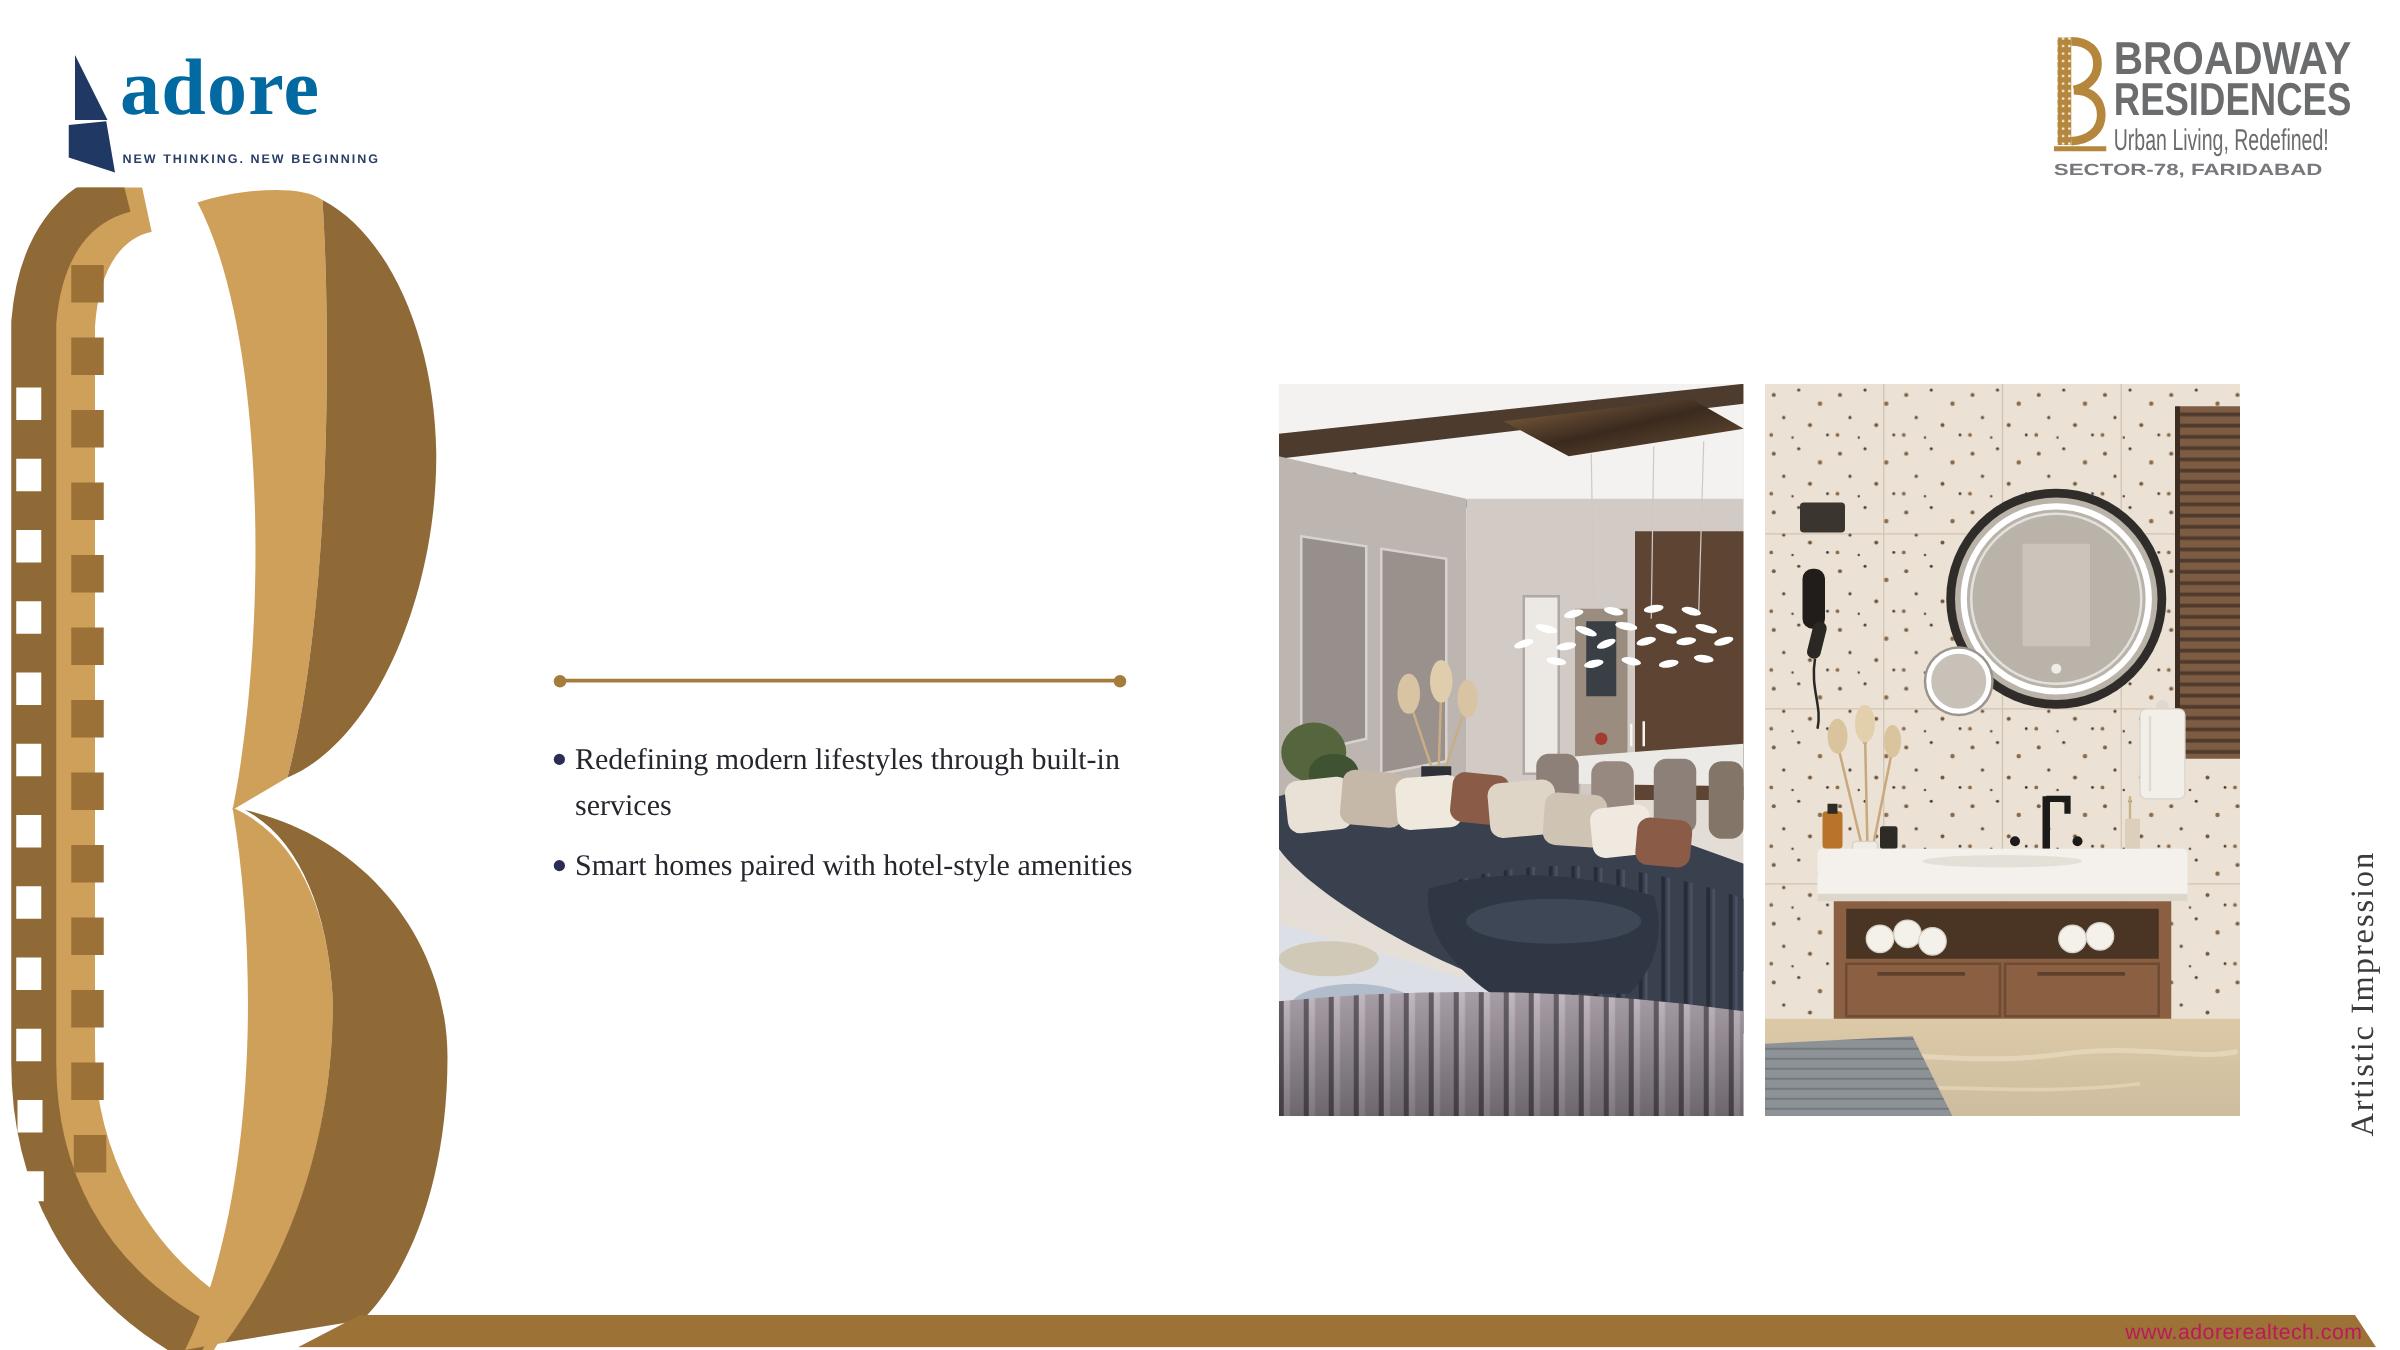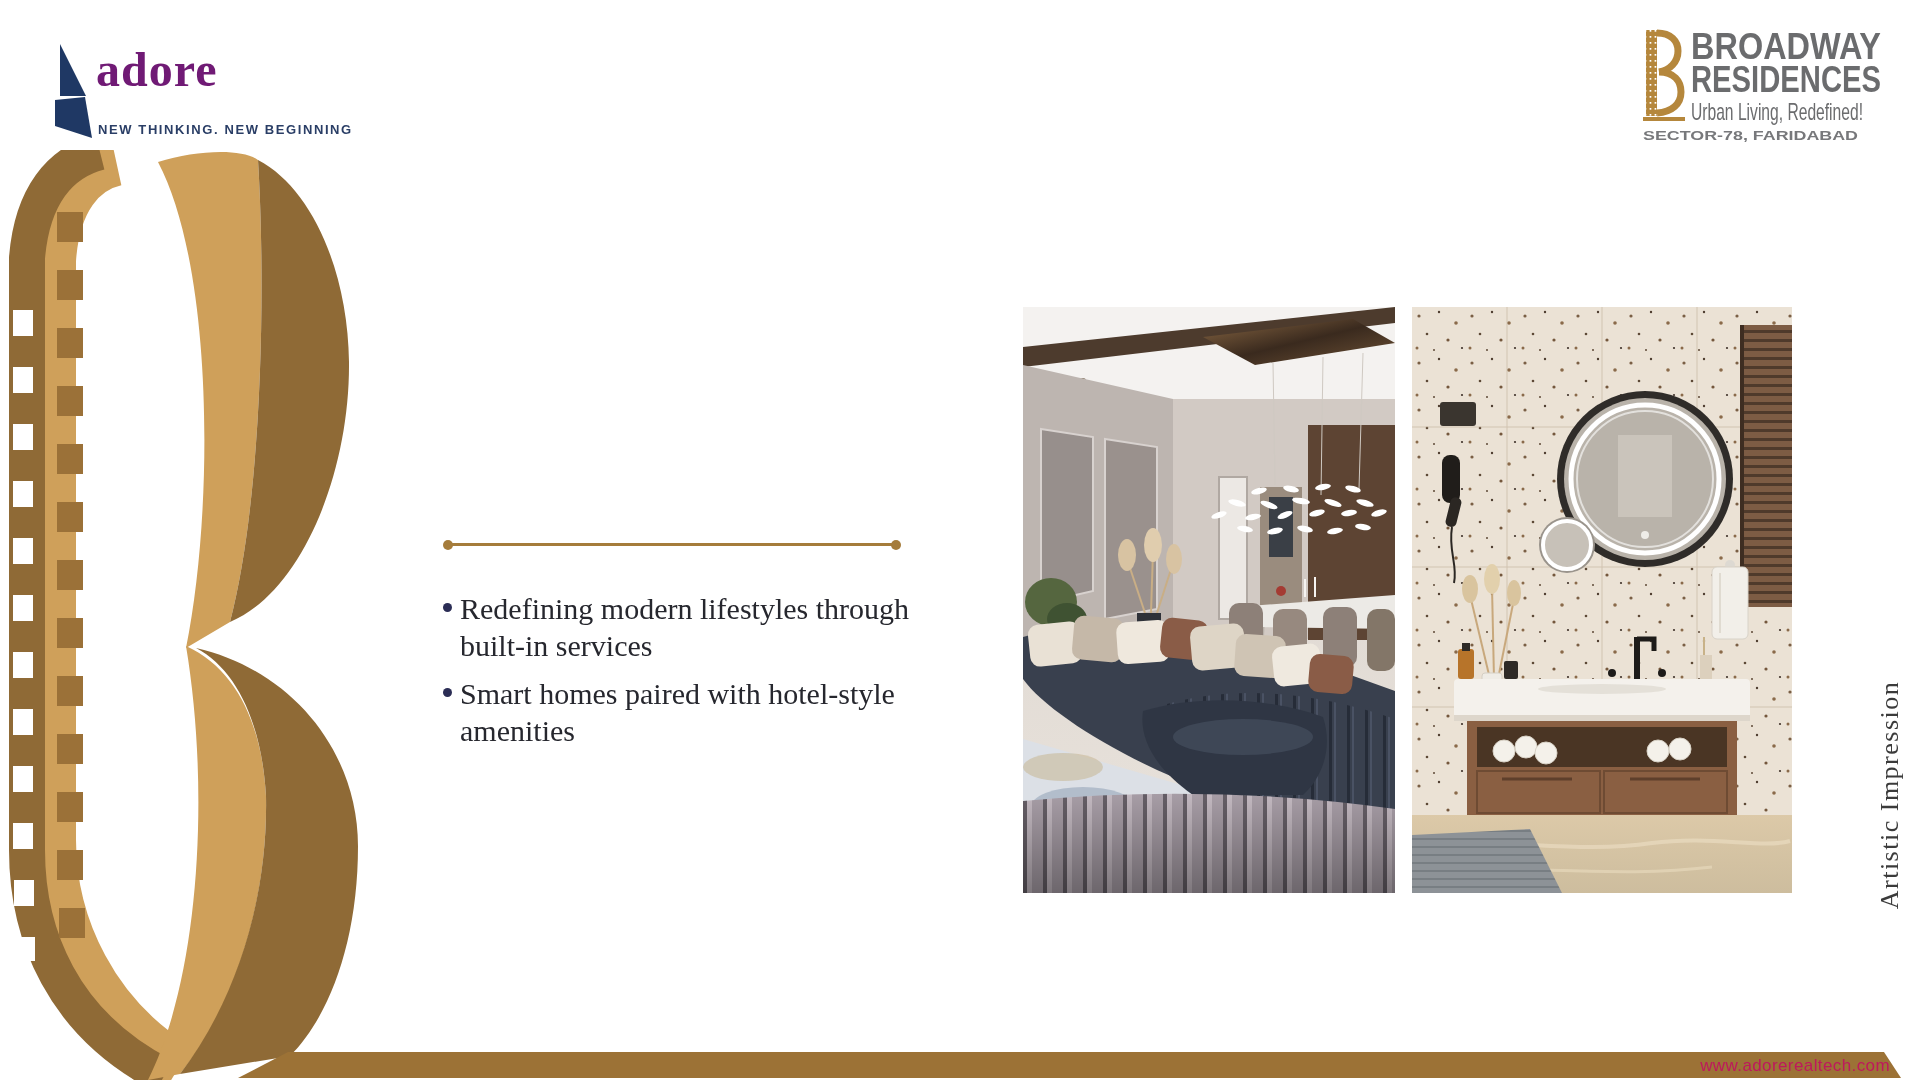--- a/index.html
+++ b/index.html
@@ -3,39 +3,39 @@
 <meta charset="utf-8">
 <style>
   html,body{margin:0;padding:0;background:#fff;}
   .slide{position:relative;width:1920px;height:1080px;background:#ffffff;overflow:hidden;
          font-family:"Liberation Serif",serif;}
 
   
   .adore-logo{position:absolute;left:40px;top:42px;width:290px;height:100px;}
   .adore-icon{position:absolute;left:0;top:2px;}
   .adore-word{position:absolute;left:56px;top:-4px;font-family:"Liberation Serif",serif;
-              font-weight:700;font-size:48px;color:#701a75;letter-spacing:1px;line-height:64px;}
+              font-weight:700;font-size:64px;color:#0369a1;letter-spacing:1px;line-height:64px;}
   .adore-tag{position:absolute;left:58px;top:80px;font-family:"Liberation Sans",sans-serif;
-             font-size:13px;font-weight:700;letter-spacing:1.6px;color:#2A3E66;white-space:nowrap;}
+             font-size:10px;font-weight:700;letter-spacing:1.6px;color:#2A3E66;white-space:nowrap;}
   .broadway-logo{position:absolute;left:1643px;top:28px;}
 
   
   .bigB{position:absolute;left:0;top:150px;}
 
   
   .title{position:absolute;left:443px;top:358px;font-weight:700;font-size:72px;
          line-height:82px;color:#A57C3B;}
   .divider{position:absolute;left:443px;top:540px;width:458px;height:10px;}
   .divider .line{position:absolute;left:4px;right:4px;top:3px;height:3px;background:#A57C3B;}
   .divider .dot{position:absolute;top:0;width:10px;height:10px;border-radius:50%;background:#A57C3B;}
   .divider .dot.left{left:0;} .divider .dot.right{right:0;}
   .bullets{position:absolute;left:443px;top:590px;width:505px;margin:0;padding:0;list-style:none;}
   .bullets li{display:flex;margin:0 0 11px 0;}
   .bullets .dot{flex:0 0 9px;width:9px;height:9px;border-radius:50%;background:#2B2D55;margin:13px 8px 0 0;}
-  .bullets .txt{font-size:30px;line-height:37px;color:#26272E;}
+  .bullets .txt{font-size:24px;line-height:37px;color:#26272E;}
 
   
   .photo{position:absolute;top:307px;height:586px;overflow:hidden;}
   .photo-living{left:1023px;width:372px;}
   .photo-bath{left:1412px;width:380px;}
   .artistic{position:absolute;left:1770px;top:780px;width:240px;text-align:center;
             transform:rotate(-90deg);font-size:26px;letter-spacing:1.5px;color:#3B3B3B;}
 
   
   .footer-bar{position:absolute;left:0;top:1052px;width:1920px;height:26px;background:#9C7236;

